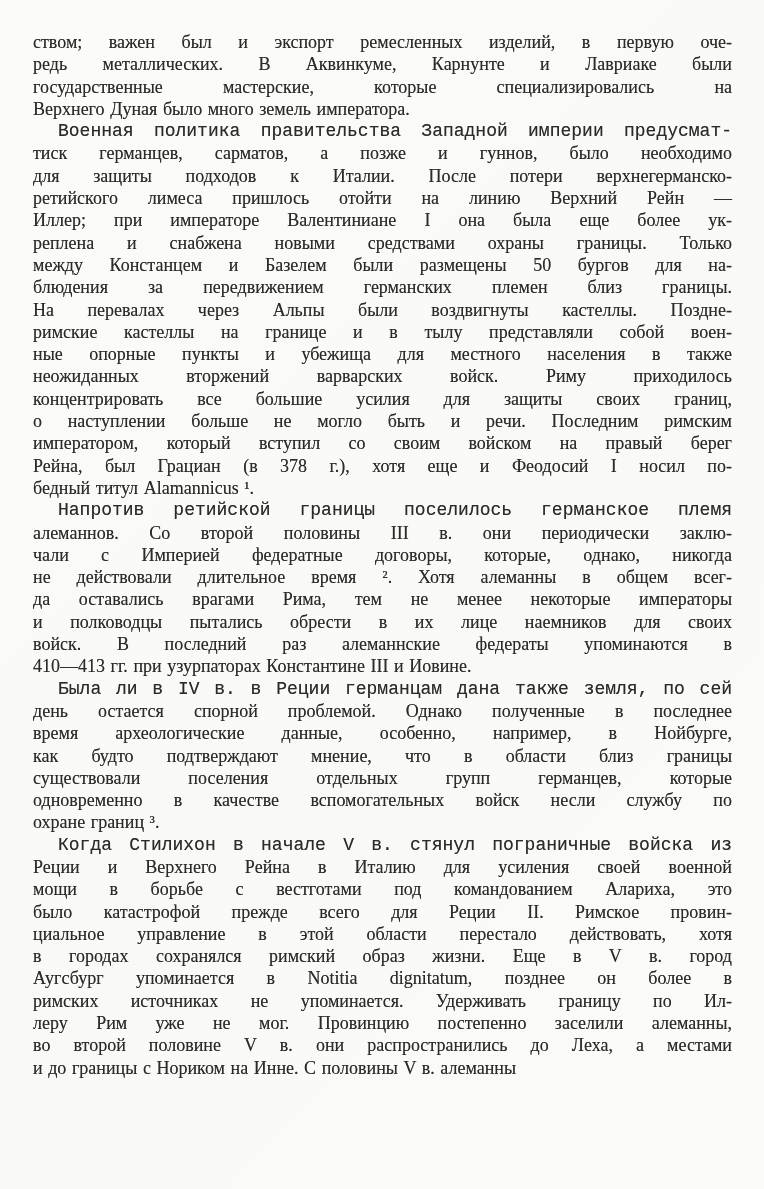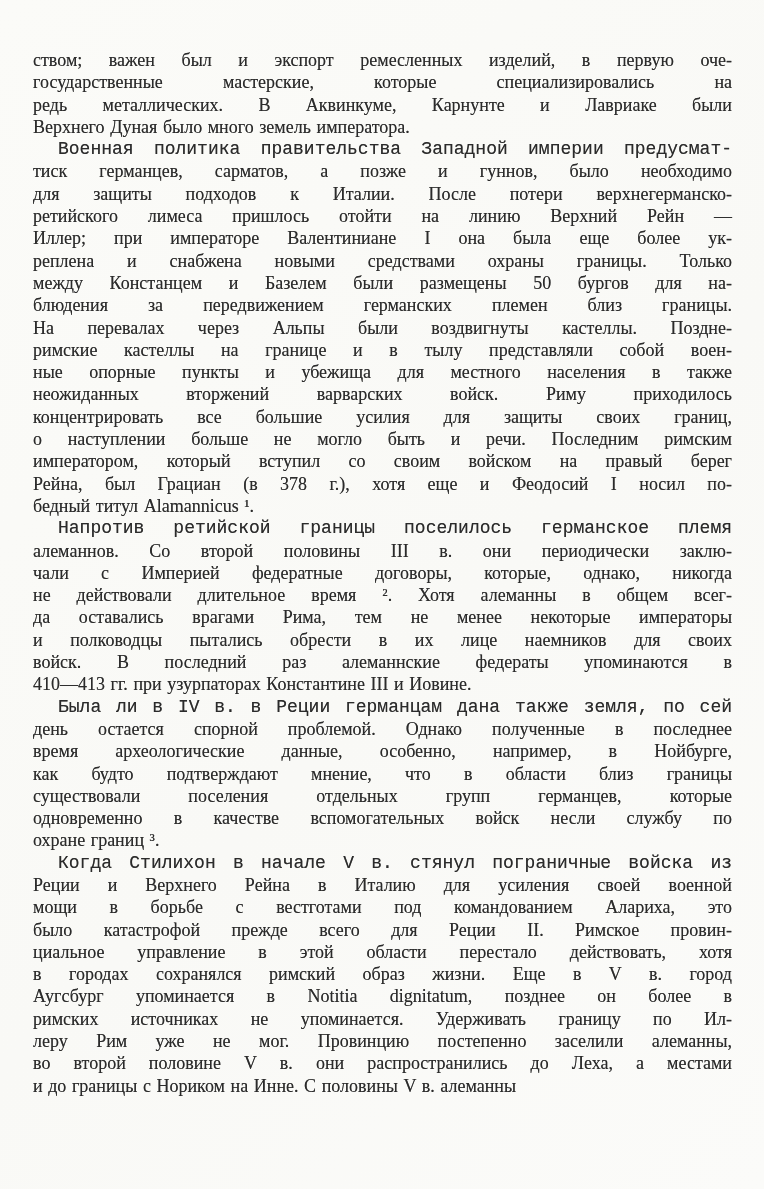--- a/index.html
+++ b/index.html
@@ -24,21 +24,20 @@
   .text-block {
     position: absolute;
     left: 33px;
     top: 31px;
     width: 699px;
     color: #2b2b2b;
     font-size: 18px;
     line-height: 22.3px;
     text-rendering: optimizeLegibility;
     text-shadow: 0 0 0.45px rgba(43,43,43,0.55);
-    margin-top: 18px;
   }
   .paragraph {
     margin: 0;
     padding: 0;
   }
   .line {
     text-align: justify;
     text-align-last: justify;
     white-space: normal;
     word-spacing: 0.06em;
@@ -62,22 +61,22 @@
     text-shadow: 0 0 0.45px rgba(43,43,43,0.55);
   }
 </style>
 </head>
 <body>
 
 <div class="page">
   <div class="text-block">
       <div class="paragraph">
         <div class="line">ством; важен был и экспорт ремесленных изделий, в первую оче-</div>
+        <div class="line">редь металлических. В Аквинкуме, Карнунте и Лавриаке были</div>
         <div class="line">государственные мастерские, которые специализировались на</div>
-        <div class="line">редь металлических. В Аквинкуме, Карнунте и Лавриаке были</div>
         <div class="line last">Верхнего Дуная было много земель императора.</div>
       </div>
       <div class="paragraph">
         <div class="line indent">Военная политика правительства Западной империи предусмат-</div>
         <div class="line">тиск германцев, сарматов, а позже и гуннов, было необходимо</div>
         <div class="line">для защиты подходов к Италии. После потери верхнегерманско-</div>
         <div class="line">ретийского лимеса пришлось отойти на линию Верхний Рейн —</div>
         <div class="line">Иллер; при императоре Валентиниане I она была еще более ук-</div>
         <div class="line">реплена и снабжена новыми средствами охраны границы. Только</div>
         <div class="line">между Констанцем и Базелем были размещены 50 бургов для на-</div>

